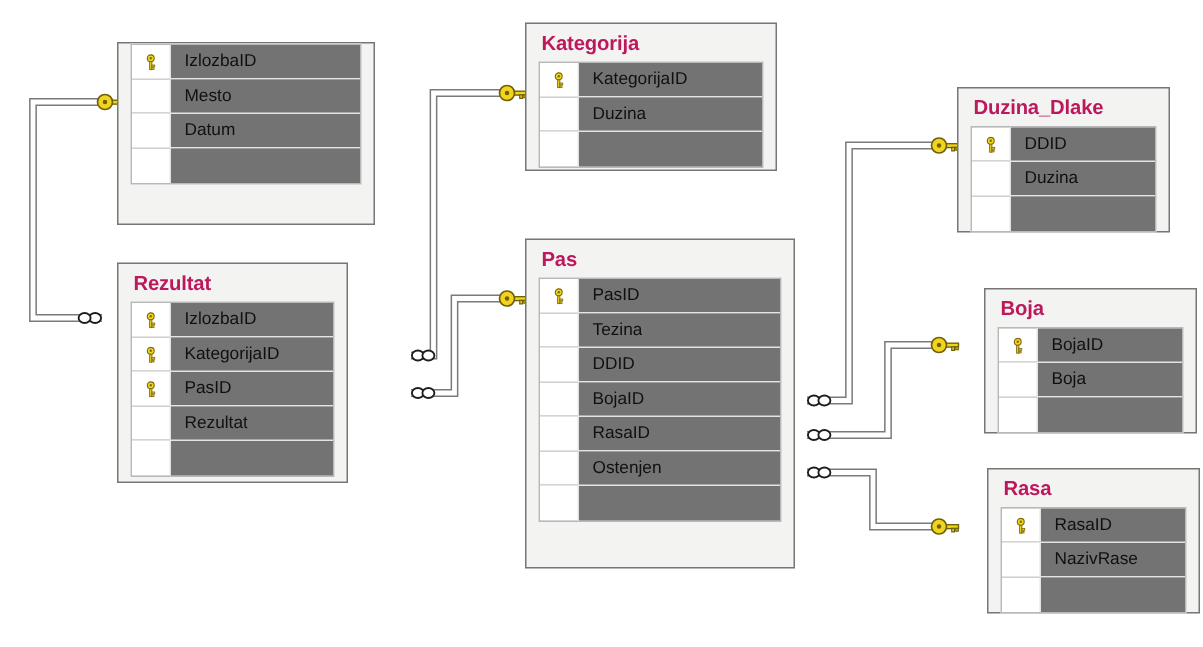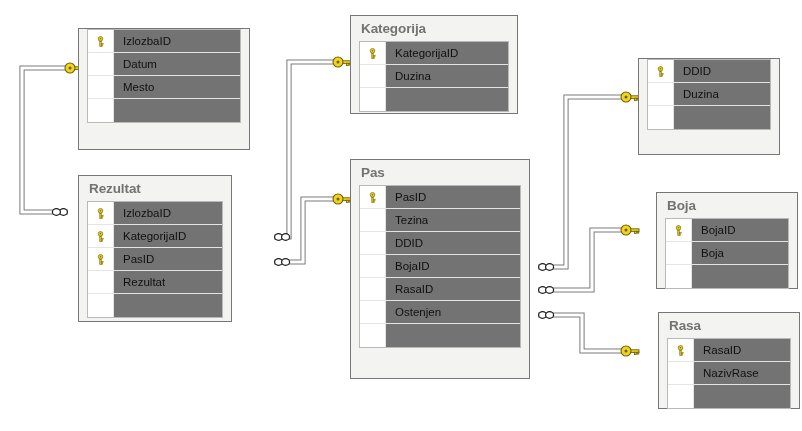--- a/index.html
+++ b/index.html
@@ -30,21 +30,21 @@
   .table-box {
     position: absolute;
     background: #f3f3f1;
     border: 1px solid #767676;
     box-sizing: border-box;
     z-index: 5;
   }
   .table-title {
     font-size: 13.5px;
     font-weight: bold;
-    color: #737373;
+    color: #be185d;
     padding: 5px 0 4px 10px;
     line-height: 16px;
     letter-spacing: -0.1px;
     white-space: nowrap;
   }
   .table-grid {
     margin: 0 8px 8px 8px;
     background: #ffffff;
     border: 1px solid #b9b9b9;
     box-sizing: border-box;
@@ -193,25 +193,25 @@
                 <rect x="6.8" y="8.0" width="2.1" height="1.3" fill="#f2d41e" stroke="#7a6a10" stroke-width="0.6"></rect>
                 <rect x="6.8" y="10.0" width="1.6" height="1.2" fill="#f2d41e" stroke="#7a6a10" stroke-width="0.6"></rect>
                 <circle cx="6" cy="3.1" r="2.5" fill="#f2d41e" stroke="#7a6a10" stroke-width="0.8"></circle>
                 <circle cx="6" cy="3.1" r="0.85" fill="#7a6a10"></circle>
               </svg>
             </div>
             <div class="field-name">IzlozbaID</div>
           </div>
           <div class="field-row">
             <div class="field-gutter"></div>
+            <div class="field-name">Mesto</div>
+          </div>
+          <div class="field-row">
+            <div class="field-gutter"></div>
             <div class="field-name">Datum</div>
-          </div>
-          <div class="field-row">
-            <div class="field-gutter"></div>
-            <div class="field-name">Mesto</div>
           </div>
           <div class="field-row blank">
             <div class="field-gutter"></div>
             <div class="field-name"></div>
           </div>
         </div>
       </div>
       <div class="table-box" style="left: 78px; top: 175px; width: 154px; height: 147px;">
         <div class="table-title">Rezultat</div>
         <div class="table-grid">
@@ -321,20 +321,21 @@
             <div class="field-gutter"></div>
             <div class="field-name">Ostenjen</div>
           </div>
           <div class="field-row blank">
             <div class="field-gutter"></div>
             <div class="field-name"></div>
           </div>
         </div>
       </div>
       <div class="table-box" style="left: 638px; top: 58px; width: 142px; height: 97px;">
+        <div class="table-title">Duzina_Dlake</div>
         <div class="table-grid">
           <div class="field-row">
             <div class="field-gutter">
               <svg class="key-icon" viewBox="0 0 12 12">
                 <rect x="5.2" y="5.2" width="1.6" height="6.2" fill="#f2d41e" stroke="#7a6a10" stroke-width="0.7"></rect>
                 <rect x="6.8" y="8.0" width="2.1" height="1.3" fill="#f2d41e" stroke="#7a6a10" stroke-width="0.6"></rect>
                 <rect x="6.8" y="10.0" width="1.6" height="1.2" fill="#f2d41e" stroke="#7a6a10" stroke-width="0.6"></rect>
                 <circle cx="6" cy="3.1" r="2.5" fill="#f2d41e" stroke="#7a6a10" stroke-width="0.8"></circle>
                 <circle cx="6" cy="3.1" r="0.85" fill="#7a6a10"></circle>
               </svg>

